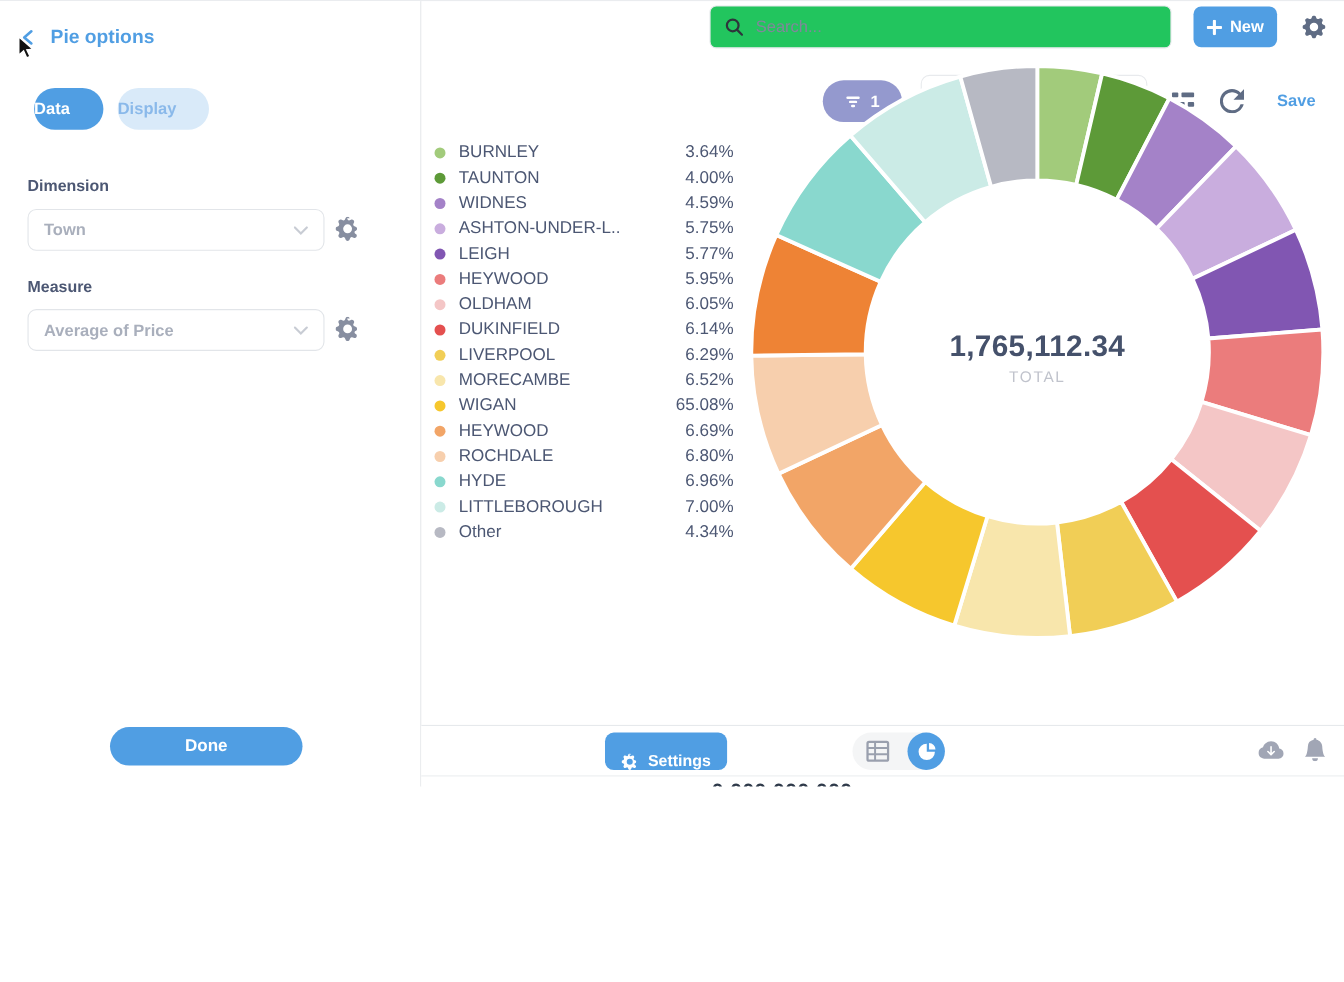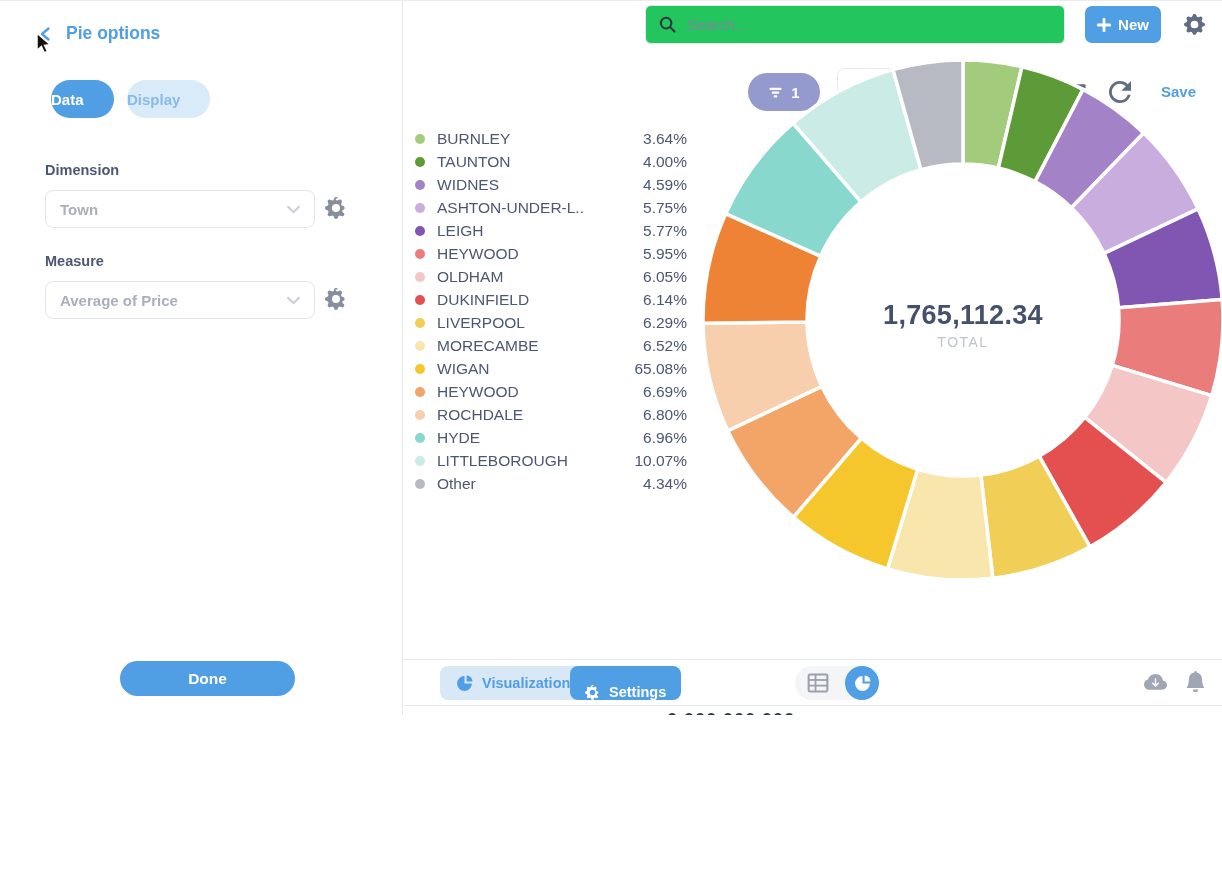--- a/index.html
+++ b/index.html
@@ -60,21 +60,21 @@
   .chip {
     left: 31px; top: 137px; height: 31px; border-radius: 16px;
     background: #E5E1F2; color: #7173AE; cursor: pointer; border: none;
     display: inline-flex; align-items: center; gap: 10px; padding: 0 14px;
     font-family: inherit; font-size: 13.5px; font-weight: bold; letter-spacing: .3px;
   }
   .chip .x { font-size: 13px; font-weight: bold; }
 
   
   .body { left: 0; top: 178px; width: 1222px; height: 715px; border-top: 1px solid #EAECEF; display: flex; }
-  .sidebar { width: 383px; height: 100%; border-right: 1px solid #E6E9EC; position: relative; background: #fff; margin-left: 20px; }
+  .sidebar { width: 383px; height: 100%; border-right: 1px solid #E6E9EC; position: relative; background: #fff; }
   .chart-col { flex: 1; position: relative; height: 100%; }
 
   
   .back-btn { left: 18px; top: 25px; color: #509EE3; background:none; border:none; cursor:pointer; padding:0; }
   .cursor-icon { left: 13px; top: 31px; pointer-events: none; }
   .panel-title { left: 46px; top: 22px; font-size: 17.5px; font-weight: bold; color: #509EE3; }
   .tab {
     top: 79px; height: 38px; border-radius: 19px; border: none; cursor: pointer;
     font-family: inherit; font-size: 15px; font-weight: bold;
     display: flex; align-items: center; 
@@ -371,21 +371,21 @@
             <span class="legend-pct">6.80%</span>
           </div>
           <div class="legend-row">
             <span class="legend-dot" style="background: rgb(137, 216, 206);"></span>
             <span class="legend-label">HYDE</span>
             <span class="legend-pct">6.96%</span>
           </div>
           <div class="legend-row">
             <span class="legend-dot" style="background: rgb(203, 235, 230);"></span>
             <span class="legend-label">LITTLEBOROUGH</span>
-            <span class="legend-pct">10.07%</span>
+            <span class="legend-pct">7.00%</span>
           </div>
           <div class="legend-row">
             <span class="legend-dot" style="background: rgb(183, 185, 195);"></span>
             <span class="legend-label">Other</span>
             <span class="legend-pct">4.34%</span>
           </div>
         </div>
 
       <div class="abs pie-wrap">
         <svg id="pie-svg" width="540" height="540" viewBox="0 0 540 540">
@@ -407,29 +407,20 @@
             <path d="M100.06 73.23 A260 260 0 0 1 199.99 19.60 L227.99 119.76 A156 156 0 0 0 168.03 151.94 Z" fill="#CBEBE6" stroke="#fff" stroke-width="3.5" stroke-linejoin="round"></path>
             <path d="M199.99 19.60 A260 260 0 0 1 270.00 10.00 L270.00 114.00 A156 156 0 0 0 227.99 119.76 Z" fill="#B7B9C3" stroke="#fff" stroke-width="3.5" stroke-linejoin="round"></path>
           </svg>
       </div>
       <div class="abs pie-center">
         <div class="pie-total">1,765,112.34</div>
         <div class="pie-total-label">TOTAL</div>
       </div>
 
       <div class="chart-footer">
-        <button class="abs viz-btn">
-          <span>
-            <svg width="17" height="17" viewBox="0 0 16 16" fill="currentColor">
-                <path d="M8 8 L8 1 A7 7 0 1 0 15 8 Z"></path>
-                <path d="M10 6 L10 .5 A5.5 5.5 0 0 1 15.5 6 Z"></path>
-              </svg>
-          </span>
-          <span>Visualization</span>
-        </button>
         <button class="abs settings-btn">
           <span>
             <svg width="15" height="15" viewBox="0 0 16 16" fill="currentColor">
                 <path d="M9.405 1.05c-.413-1.4-2.397-1.4-2.81 0l-.1.34a1.464 1.464 0 0 1-2.105.872l-.31-.17c-1.283-.698-2.686.705-1.987 1.987l.169.311c.446.82.023 1.841-.872 2.105l-.34.1c-1.4.413-1.4 2.397 0 2.81l.34.1a1.464 1.464 0 0 1 .872 2.105l-.17.31c-.698 1.283.705 2.686 1.987 1.987l.311-.169a1.464 1.464 0 0 1 2.105.872l.1.34c.413 1.4 2.397 1.4 2.81 0l.1-.34a1.464 1.464 0 0 1 2.105-.872l.31.17c1.283.698 2.686-.705 1.987-1.987l-.169-.311a1.464 1.464 0 0 1-.872-2.105l.34-.1c1.4-.413 1.4-2.397 0-2.81l-.34-.1a1.464 1.464 0 0 1-.872-2.105l.17-.31c.698-1.283-.705-2.686-1.987-1.987l-.311.169a1.464 1.464 0 0 1-2.105-.872l-.1-.34zM8 10.93a2.929 2.929 0 1 1 0-5.86 2.929 2.929 0 0 1 0 5.858z"></path>
               </svg>
           </span>
           <span>Settings</span>
         </button>
 
         <div class="abs viz-toggle">

